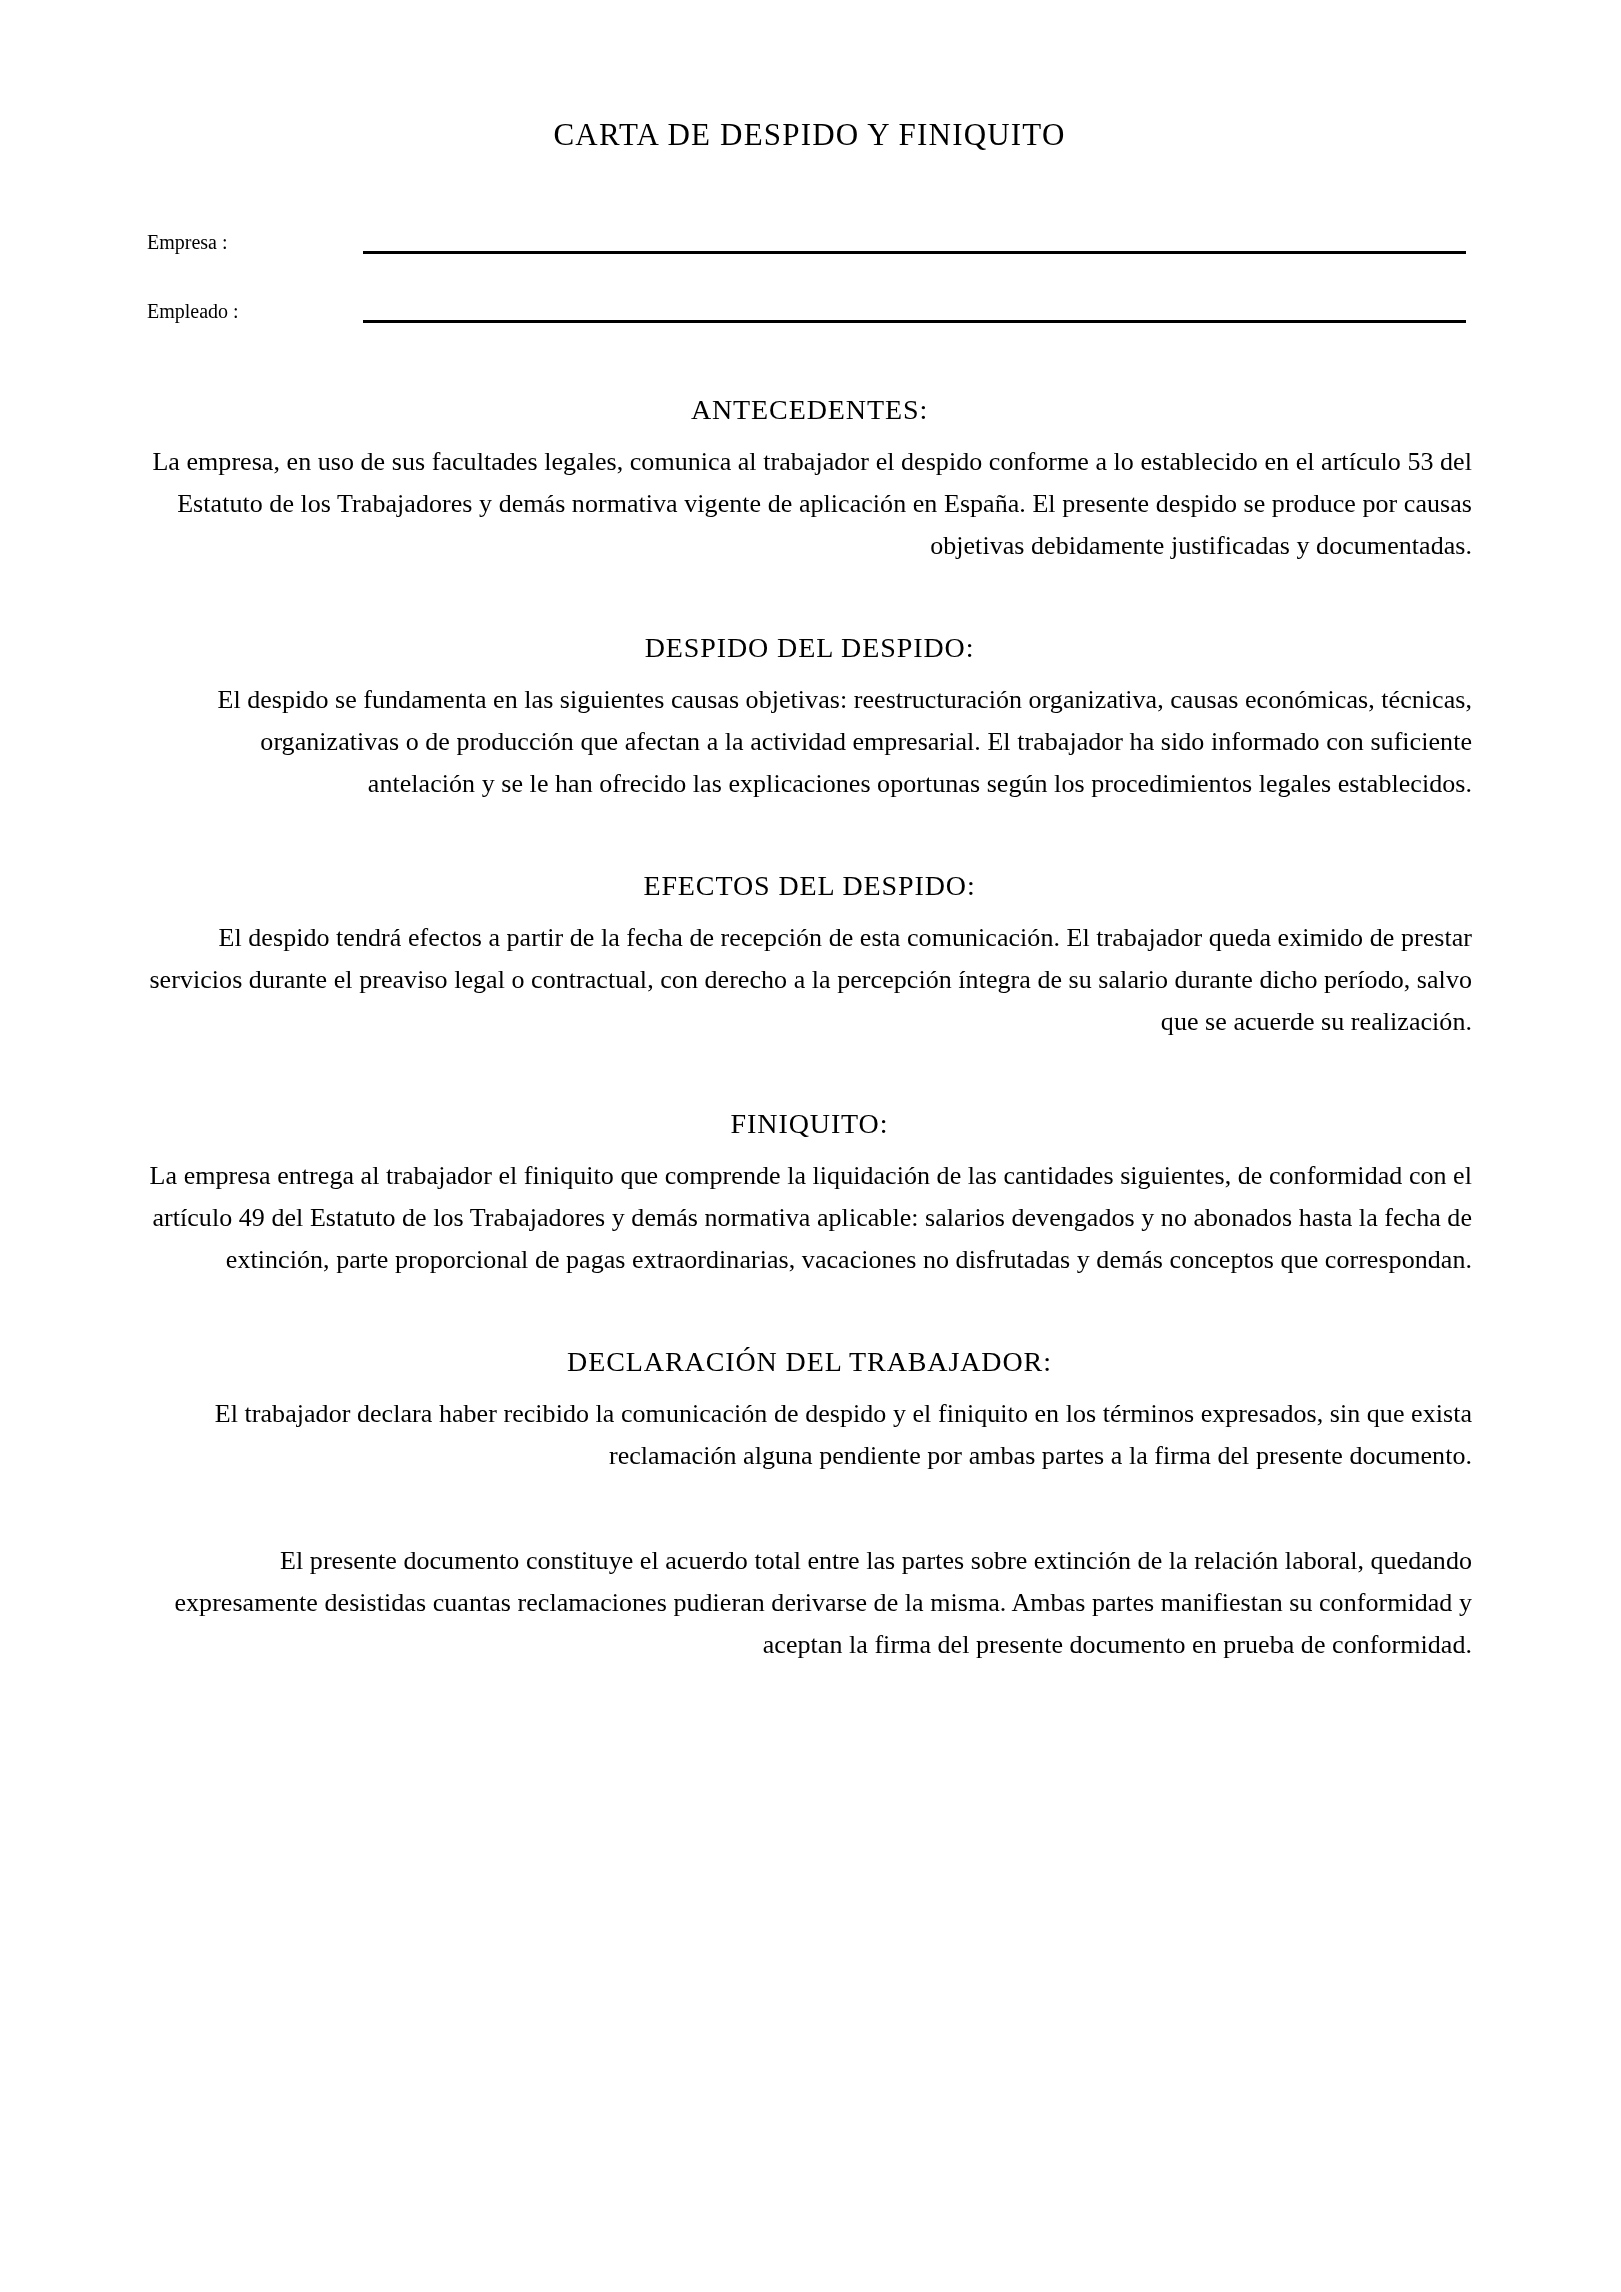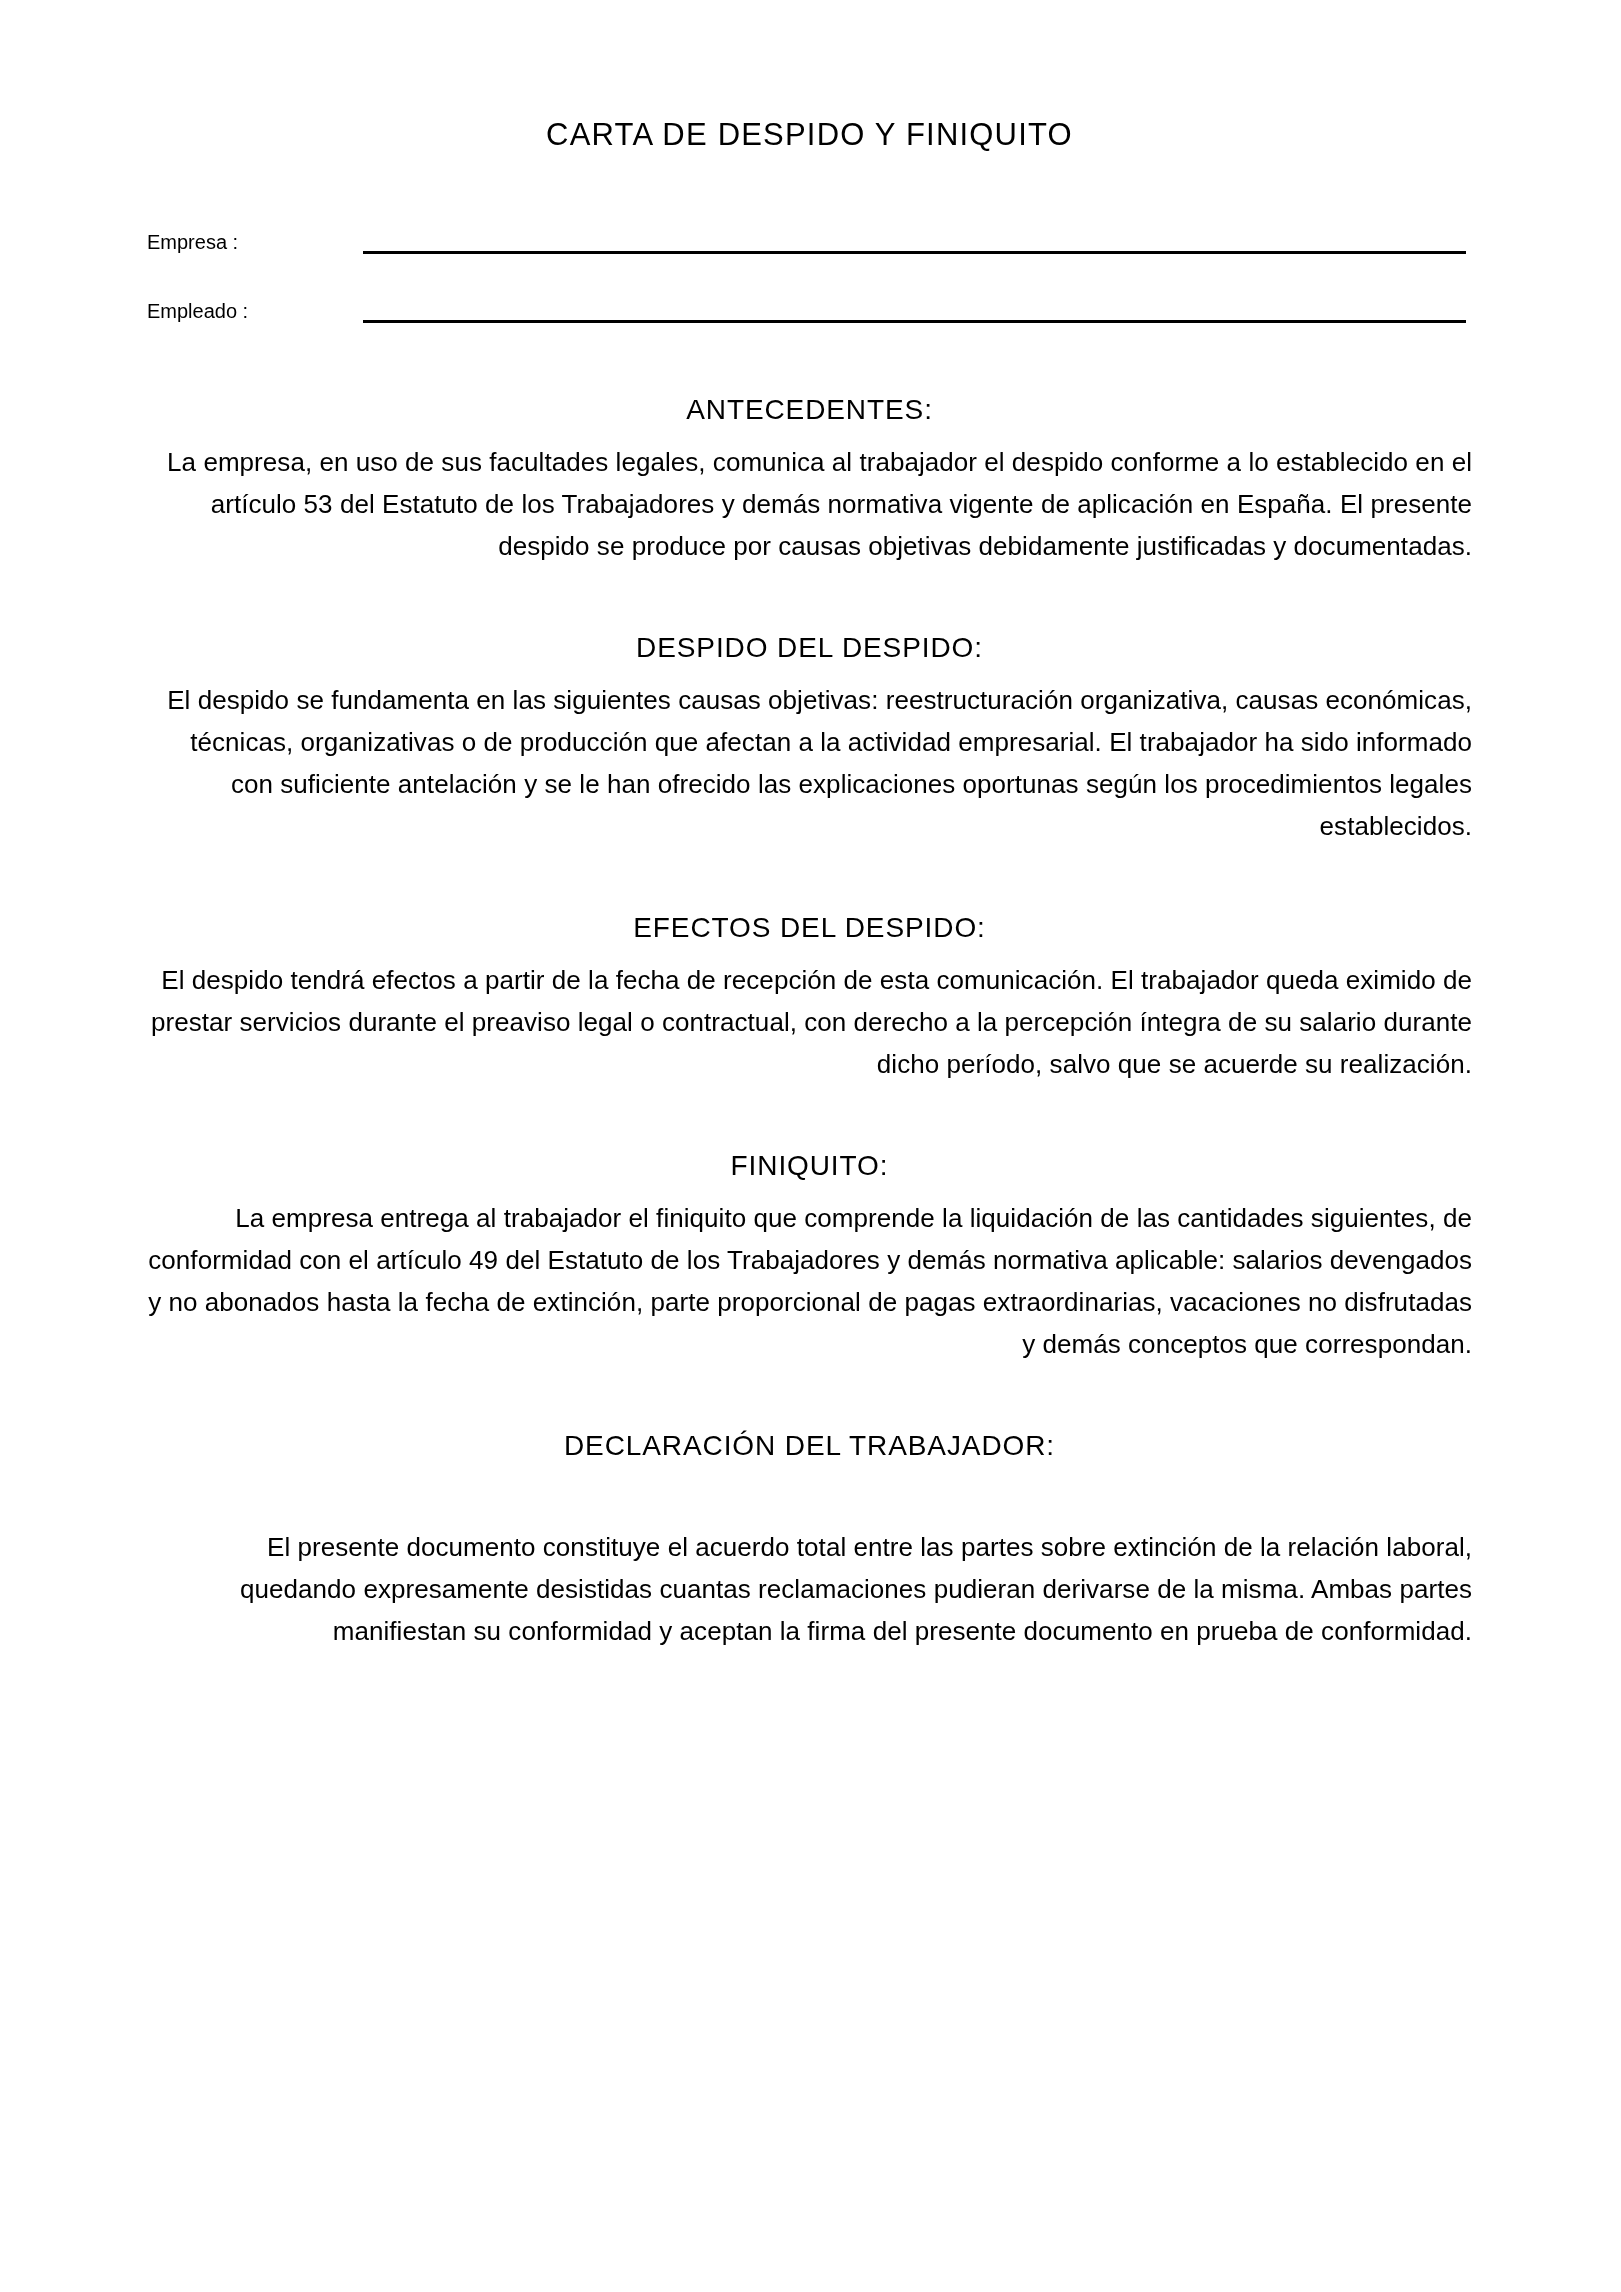--- a/index.html
+++ b/index.html
@@ -7,21 +7,21 @@
     padding: 0;
     background: #ffffff;
   }
   .page {
     position: relative;
     width: 1621px;
     height: 1759px;
     background: #ffffff;
     margin: 0 auto;
     overflow: hidden;
-    font-family: Liberation Sans, sans-serif;
+    font-family: Liberation Serif, serif;
     color: #000000;
     -webkit-font-smoothing: antialiased;
   }
   .content {
     position: absolute;
     left: 147px;
     top: 0;
     width: 1325px;
   }
 
@@ -122,20 +122,21 @@
       <p class="section-body">El despido tendrá efectos a partir de la fecha de recepción de esta comunicación. El trabajador queda eximido de prestar servicios durante el preaviso legal o contractual, con derecho a la percepción íntegra de su salario durante dicho período, salvo que se acuerde su realización.</p>
     </div>
 
     <div class="section">
       <h2 class="section-heading">FINIQUITO:</h2>
       <p class="section-body">La empresa entrega al trabajador el finiquito que comprende la liquidación de las cantidades siguientes, de conformidad con el artículo 49 del Estatuto de los Trabajadores y demás normativa aplicable: salarios devengados y no abonados hasta la fecha de extinción, parte proporcional de pagas extraordinarias, vacaciones no disfrutadas y demás conceptos que correspondan.</p>
     </div>
 
     <div class="section">
       <h2 class="section-heading">DECLARACIÓN DEL TRABAJADOR:</h2>
+      <p class="section-body">El trabajador declara haber recibido la comunicación de despido y el finiquito en los términos expresados, sin que exista reclamación alguna pendiente por ambas partes a la firma del presente documento.</p>
     </div>
 
     <div class="section">
       <p class="section-body">El presente documento constituye el acuerdo total entre las partes sobre extinción de la relación laboral, quedando expresamente desistidas cuantas reclamaciones pudieran derivarse de la misma. Ambas partes manifiestan su conformidad y aceptan la firma del presente documento en prueba de conformidad.</p>
     </div>
 
   </div>
 </div>
 
 

